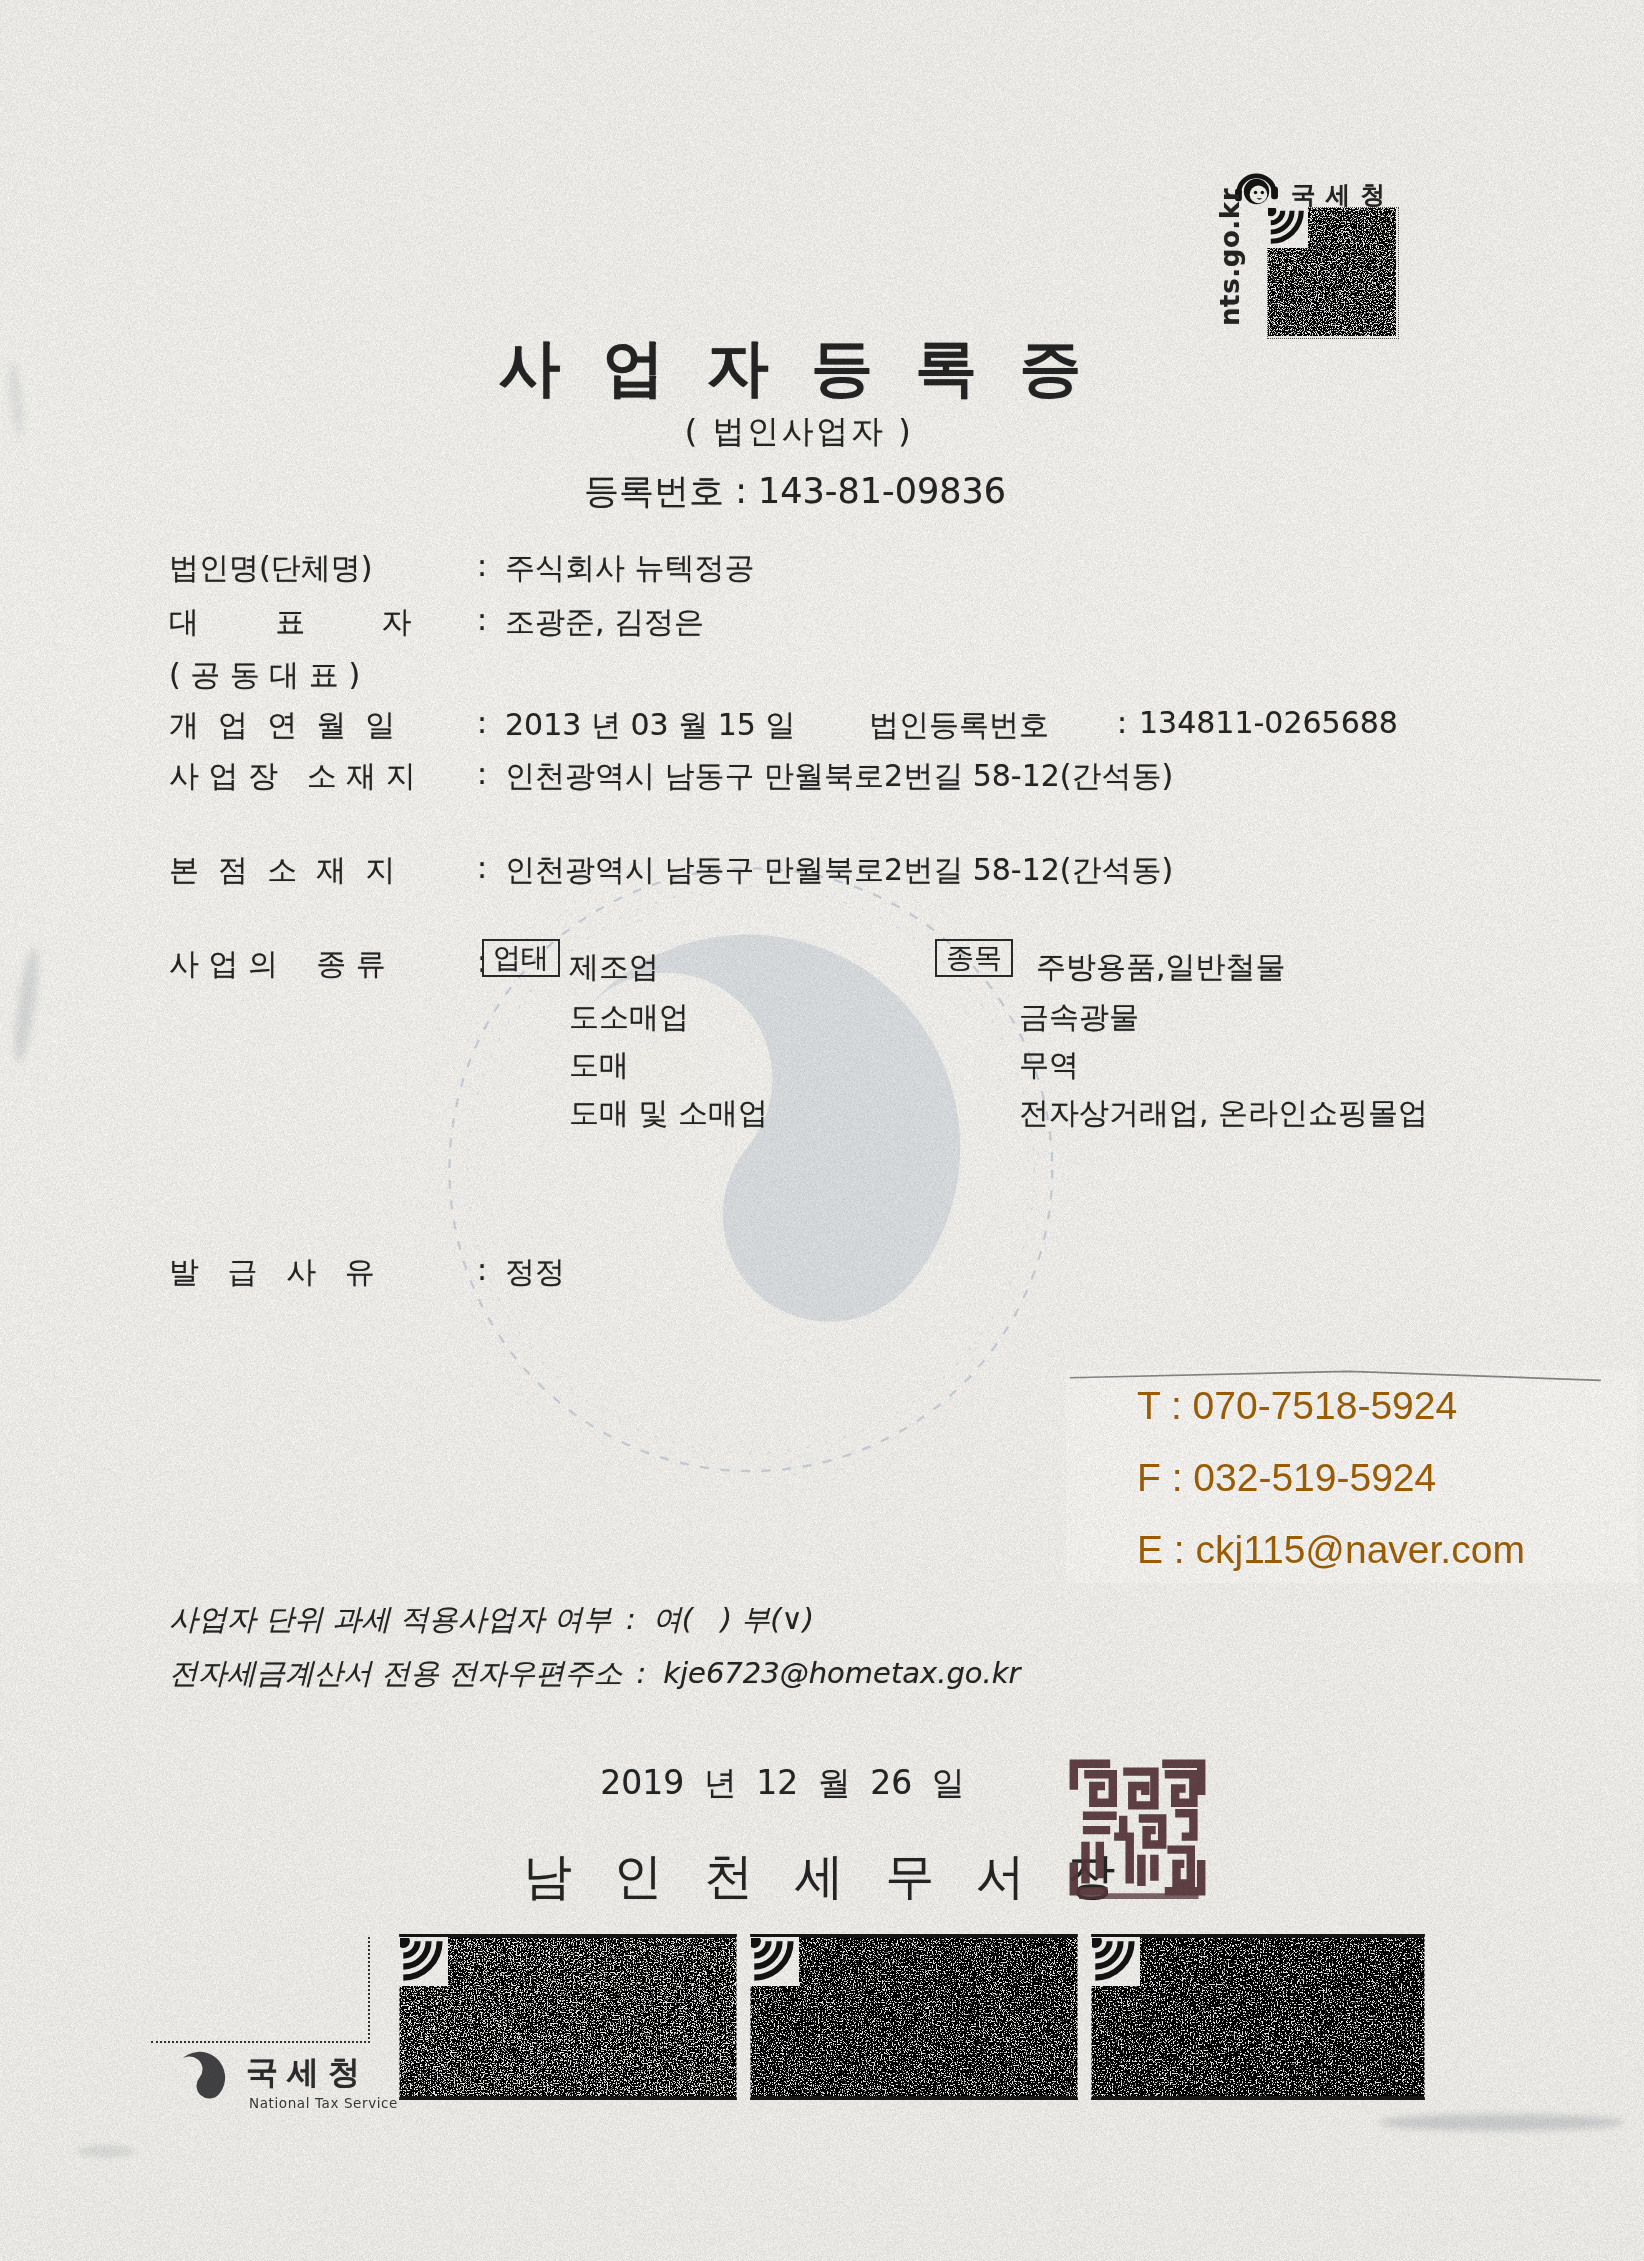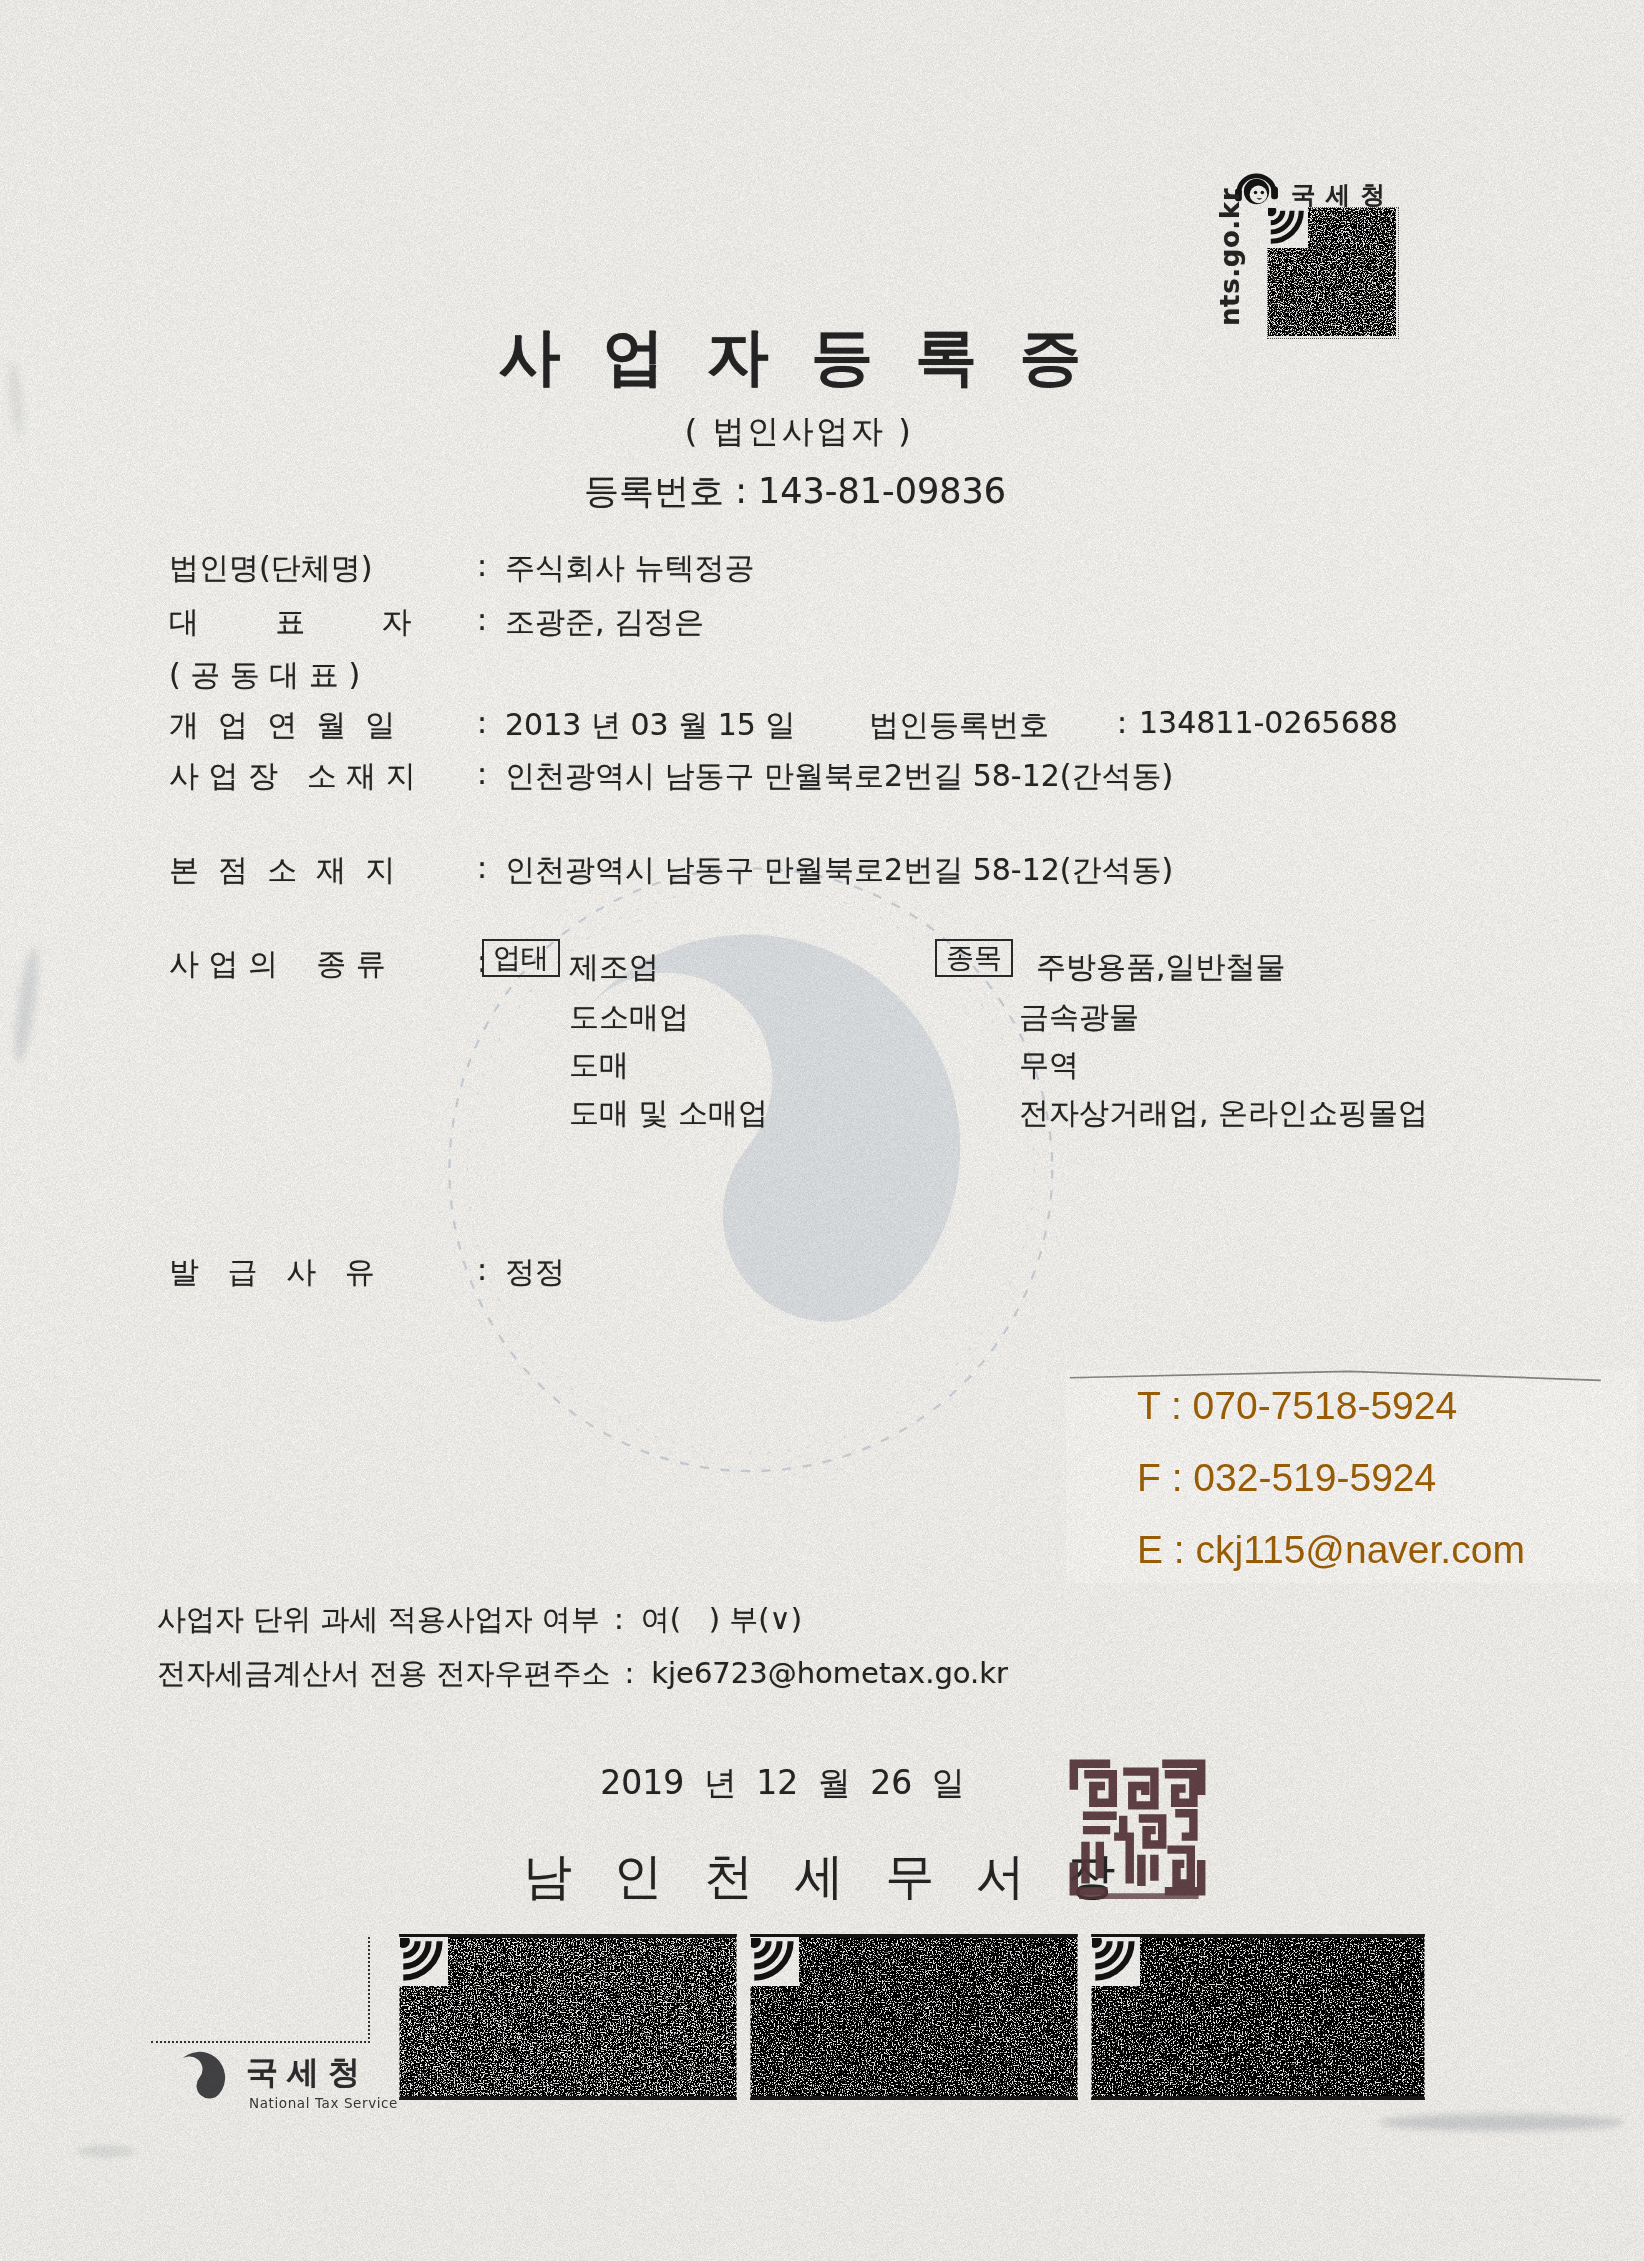--- a/index.html
+++ b/index.html
@@ -6,21 +6,21 @@
   .page{
     position:relative; width:1644px; height:2261px;
     background:linear-gradient(180deg,#f7f6f2 0%,#faf9f5 30%,#f6f5f1 100%);
     font-family:"DejaVu Sans","Liberation Sans",sans-serif;
     color:#262626; overflow:hidden;
   }
   .abs{position:absolute;}
   .pre{white-space:pre;}
   .scan{text-shadow:0 0 0.8px rgba(45,45,45,.45);}
   
-  .doc-title{left:0;right:54px;top:315px;text-align:center;font-size:62px;font-weight:700;letter-spacing:10.3px;z-index:2;}
+  .doc-title{left:0;right:54px;top:326px;text-align:center;font-size:62px;font-weight:700;letter-spacing:10.3px;z-index:2;}
   .doc-subtitle{left:0;right:54px;top:410px;text-align:center;font-size:32px;letter-spacing:2.6px;z-index:2;padding-left:8px;}
   .regno-line{left:0;right:54px;top:468px;text-align:center;font-size:35px;z-index:2;}
   .regno-line span{white-space:pre;}
   
   .row{left:169px;font-size:30px;z-index:2;white-space:nowrap;}
   .row .lbl{display:inline-block;width:308px;white-space:pre;vertical-align:top;}
   .row .col{display:inline-block;width:28px;white-space:pre;vertical-align:top;}
   .row .val{white-space:pre;vertical-align:top;}
   .row .lbl2{position:absolute;left:700px;white-space:pre;}
   .row .col2{position:absolute;left:948px;}
@@ -31,21 +31,21 @@
   }
   .kinditem{font-size:30px;white-space:pre;z-index:2;}
   
   .wm-svg{left:387px;top:812px;z-index:1;}
   .ghost-text{left:655px;top:1343px;font-size:62px;font-weight:700;letter-spacing:5.2px;color:#b7c3d6;opacity:.6;z-index:1;white-space:pre;}
   
   .sticker{left:1066px;top:1370px;width:571px;height:213px;background:#fcfbf8;z-index:2;}
   .sticker-edge{position:absolute;left:0;top:0;}
   .sticker .cline{position:absolute;left:28px;font-size:39px;color:#a16207;white-space:pre;font-family:"Liberation Sans","DejaVu Sans",sans-serif;margin-left:43px;}
   
-  .nrow{left:157px;font-size:29px;z-index:2;white-space:nowrap;}
+  .nrow{left:169px;font-size:29px;z-index:2;white-space:nowrap;font-style:italic;}
   .nrow .ncol{margin:0 17px 0 14px;}
   .nrow span{white-space:pre;}
   
   .issue-date{left:0;right:79px;top:1761px;text-align:center;font-size:33px;word-spacing:9px;z-index:2;white-space:pre;}
   .issuer{left:523px;top:1844px;font-size:49px;font-weight:400;letter-spacing:13px;z-index:2;white-space:pre;}
   .seal{left:1066px;top:1756px;z-index:2;}
   
   .nts-agency-top{left:1291px;top:178px;font-size:24.5px;font-weight:700;letter-spacing:10.3px;z-index:2;white-space:pre;}
   .nts-domain{left:1215px;top:326px;transform:rotate(-90deg);transform-origin:0 0;font-size:26px;font-weight:700;letter-spacing:0.6px;z-index:2;white-space:pre;}
   .qr{left:1267px;top:207px;width:130px;height:130px;border:1.3px dotted #555;z-index:2;background:#f4f3ef;}

